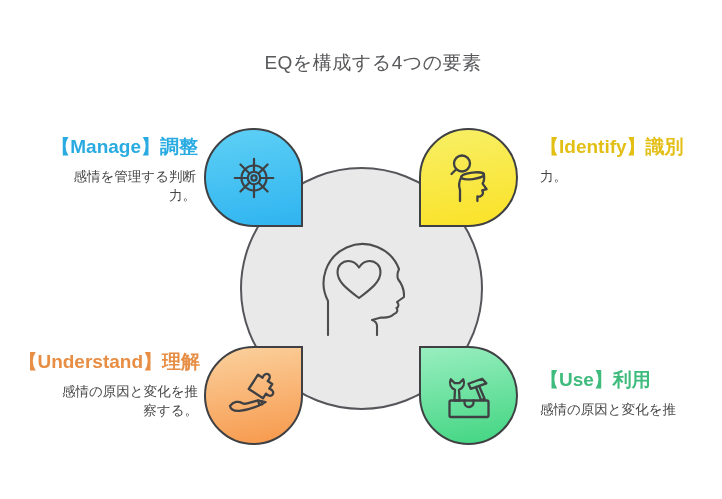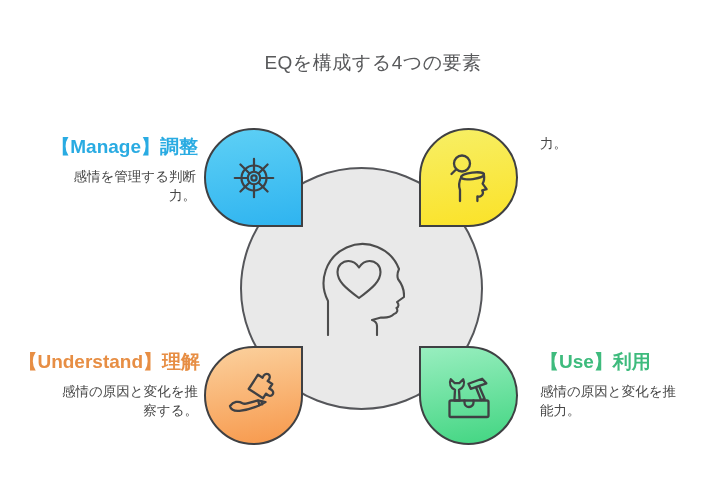--- a/index.html
+++ b/index.html
@@ -27,21 +27,21 @@
   .petal-identify{left:419px;top:128px;border-radius:50% 50% 50% 0;
     background:linear-gradient(170deg,#F7EF66 0%,#FBE227 100%);}
   .petal-understand{left:204px;top:346px;border-radius:50% 0 50% 50%;
     background:linear-gradient(170deg,#FBD19E 0%,#F7984B 100%);}
   .petal-use{left:419px;top:346px;border-radius:0 50% 50% 50%;
     background:linear-gradient(170deg,#98EEBF 0%,#41D581 100%);}
   .tb{position:absolute;z-index:4;}
   .tb-tl{right:526px;top:134px;width:200px;text-align:right;}
   .tb-tr{left:540px;top:134px;width:178px;text-align:left;}
   .tb-bl{right:524px;top:349px;width:205px;text-align:right;}
-  .tb-br{left:540px;top:349px;width:182px;text-align:left;}
+  .tb-br{left:540px;top:367px;width:182px;text-align:left;}
   .sec-title{font-size:19px;font-weight:bold;margin:0 0 7px 0;white-space:nowrap;}
   .tb-tl .sec-title,.tb-bl .sec-title{margin-right:-2px;}
   .c-manage{color:#29ABE2;}
   .c-identify{color:#E3BF15;}
   .c-understand{color:#E78E44;}
   .c-use{color:#3EBB7D;}
   .sec-desc{font-size:13.5px;color:#474747;line-height:1.42;}
   svg.lineicon{display:block;}
   svg.lineicon *{fill:none;stroke:#3F4043;stroke-width:2.3;stroke-linecap:round;stroke-linejoin:round;}
   svg.headicon *{fill:none;stroke:#4D4D4D;stroke-width:2.1;stroke-linecap:round;stroke-linejoin:round;}
@@ -139,34 +139,34 @@
 
   <div class="tb tb-tl">
     <div class="sec-title c-manage">【Manage】調整</div>
     <div class="sec-desc">
       <div>感情を管理する判断</div>
       <div>力。</div>
     </div>
   </div>
 
   <div class="tb tb-tr">
+    <div class="sec-title c-identify">【Identify】識別</div>
     <div class="sec-desc">
       <div>力。</div>
     </div>
   </div>
 
   <div class="tb tb-bl">
     <div class="sec-title c-understand">【Understand】理解</div>
     <div class="sec-desc">
       <div>感情の原因と変化を推</div>
       <div>察する。</div>
     </div>
   </div>
 
   <div class="tb tb-br">
     <div class="sec-title c-use">【Use】利用</div>
     <div class="sec-desc">
       <div>感情の原因と変化を推</div>
-      <div>能力。</div>
     </div>
   </div>
 
 </div>
 
 </body></html>

